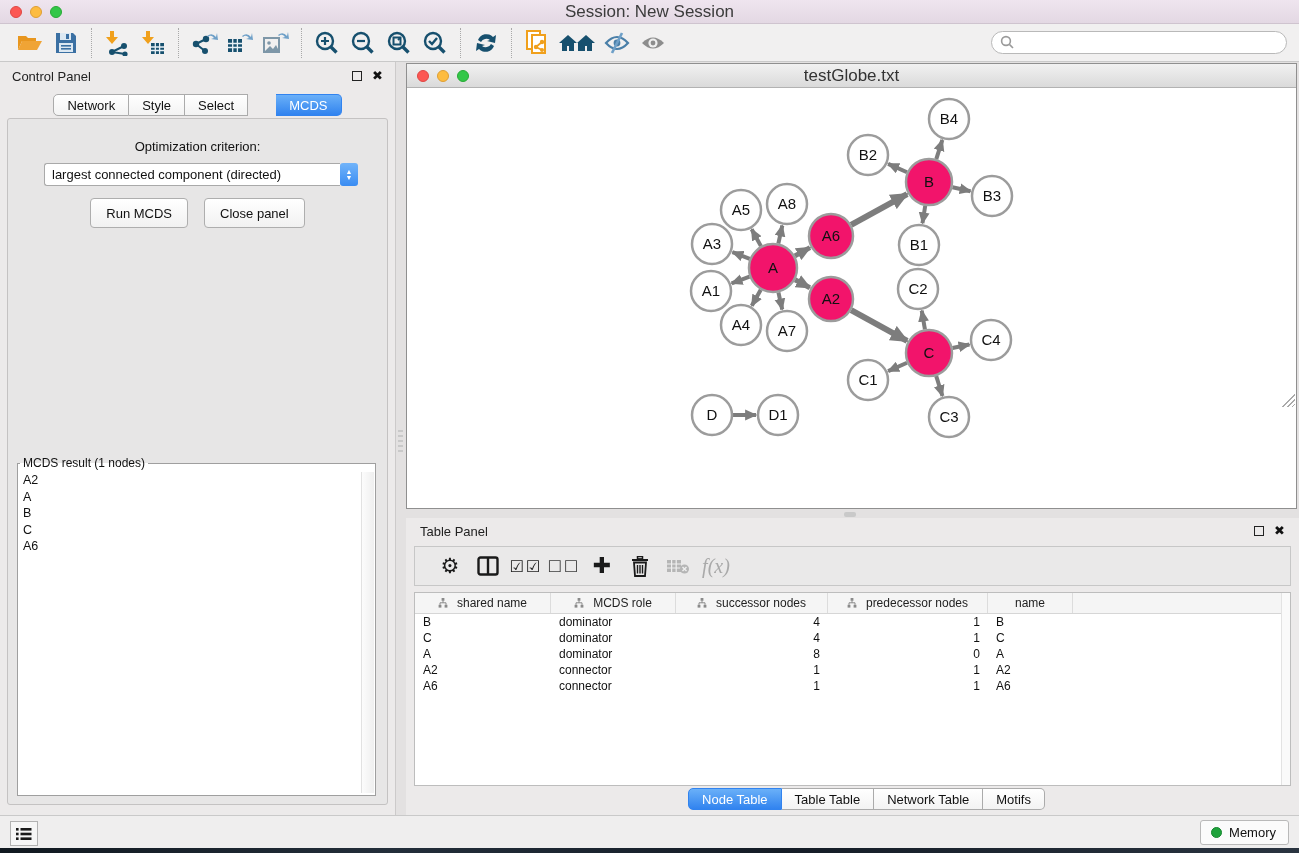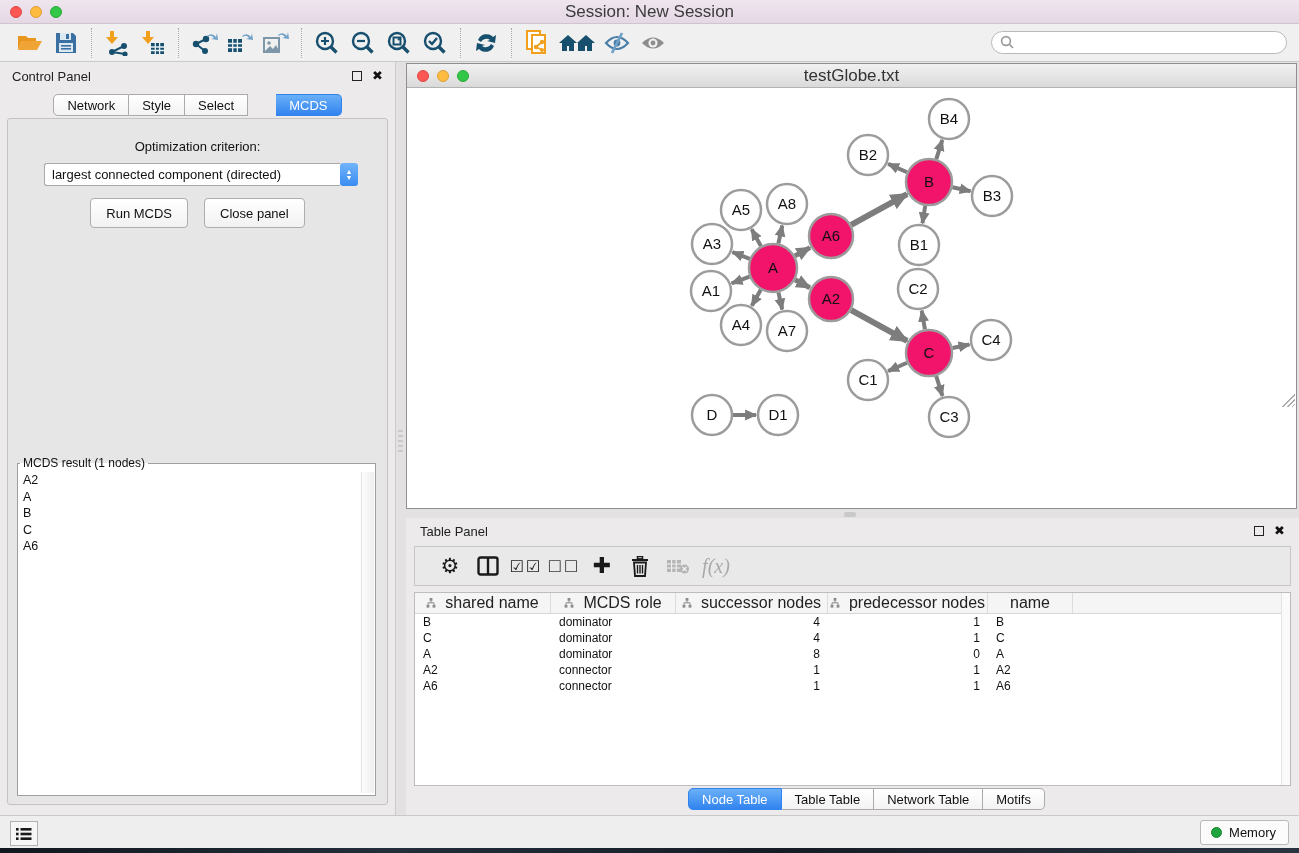--- a/index.html
+++ b/index.html
@@ -80,21 +80,21 @@
   .table-panel { position:absolute; left:406px; top:518px; width:893px; height:297px; background:#eceaea; }
   .tp-header { height:26px; display:flex; align-items:center; padding:0 14px; font-size:13px; color:#222; }
   .tp-toolbar { margin:2px 8px 6px 8px; height:40px; background:#eae9e9; border:1px solid #c7c7c7;
     display:flex; align-items:center; gap:0; padding-left:16px; }
   .tp-tool { width:38px; display:flex; align-items:center; justify-content:center; font-size:19px; color:#1a1a1a; }
   .tp-tool.gray { color:#a9a9a9; }
   .fx { font-family:"Liberation Serif","DejaVu Serif",serif; font-style:italic; font-size:20px; color:#a9a9a9; }
   .tbl-wrap { margin:0 8px; background:#fff; border:1px solid #bdbdbd; height:194px; position:relative; }
   .tbl-header { height:21px; background:#f5f5f5; border-bottom:1px solid #d6d6d6; display:flex; }
   .th { border-right:1px solid #dcdcdc; display:flex; align-items:center; justify-content:center;
-    gap:9px; font-size:16px; color:#222; }
+    gap:9px; font-size:12px; color:#222; }
   .tr { display:flex; height:16px; align-items:center; font-size:12px; color:#111; }
   .td { padding:0 8px; overflow:hidden; white-space:nowrap; }
   .td.right { text-align:right; }
   .tbl-scroll { position:absolute; right:0; top:0; bottom:0; width:9px; border-left:1px solid #e3e3e3;
     background:#fafafa; }
   .tp-tabs { position:absolute; bottom:5px; left:0; right:0; display:flex; justify-content:center; }
 
   
   .status-bar { position:absolute; left:0; top:815px; width:1299px; height:33px;
     background:#efeeee; border-top:1px solid #c9c9c9; }

